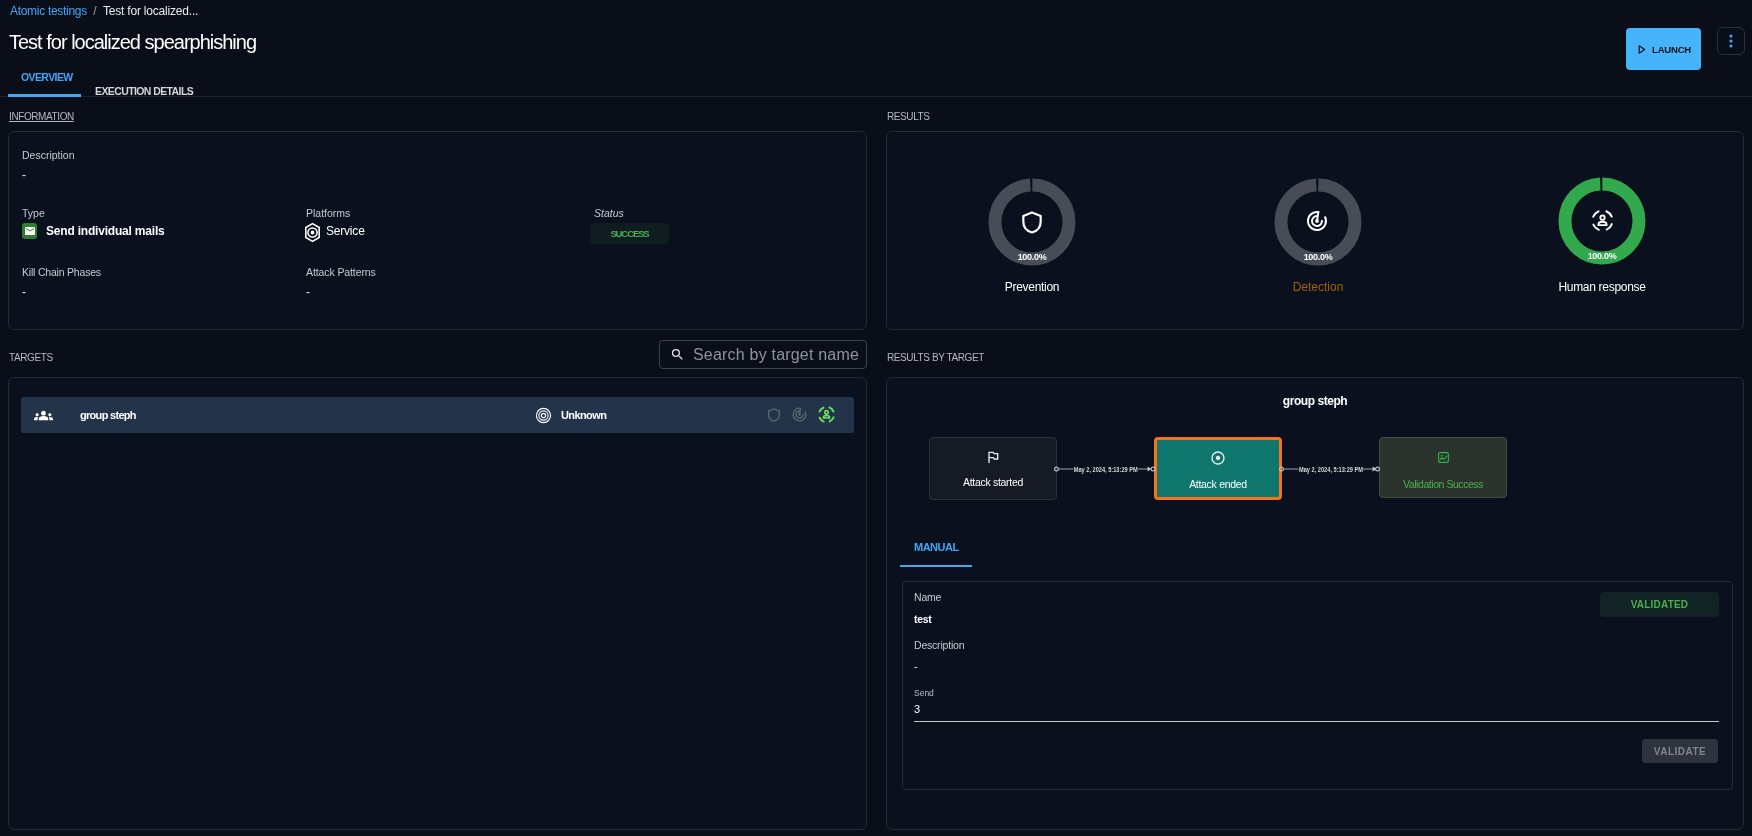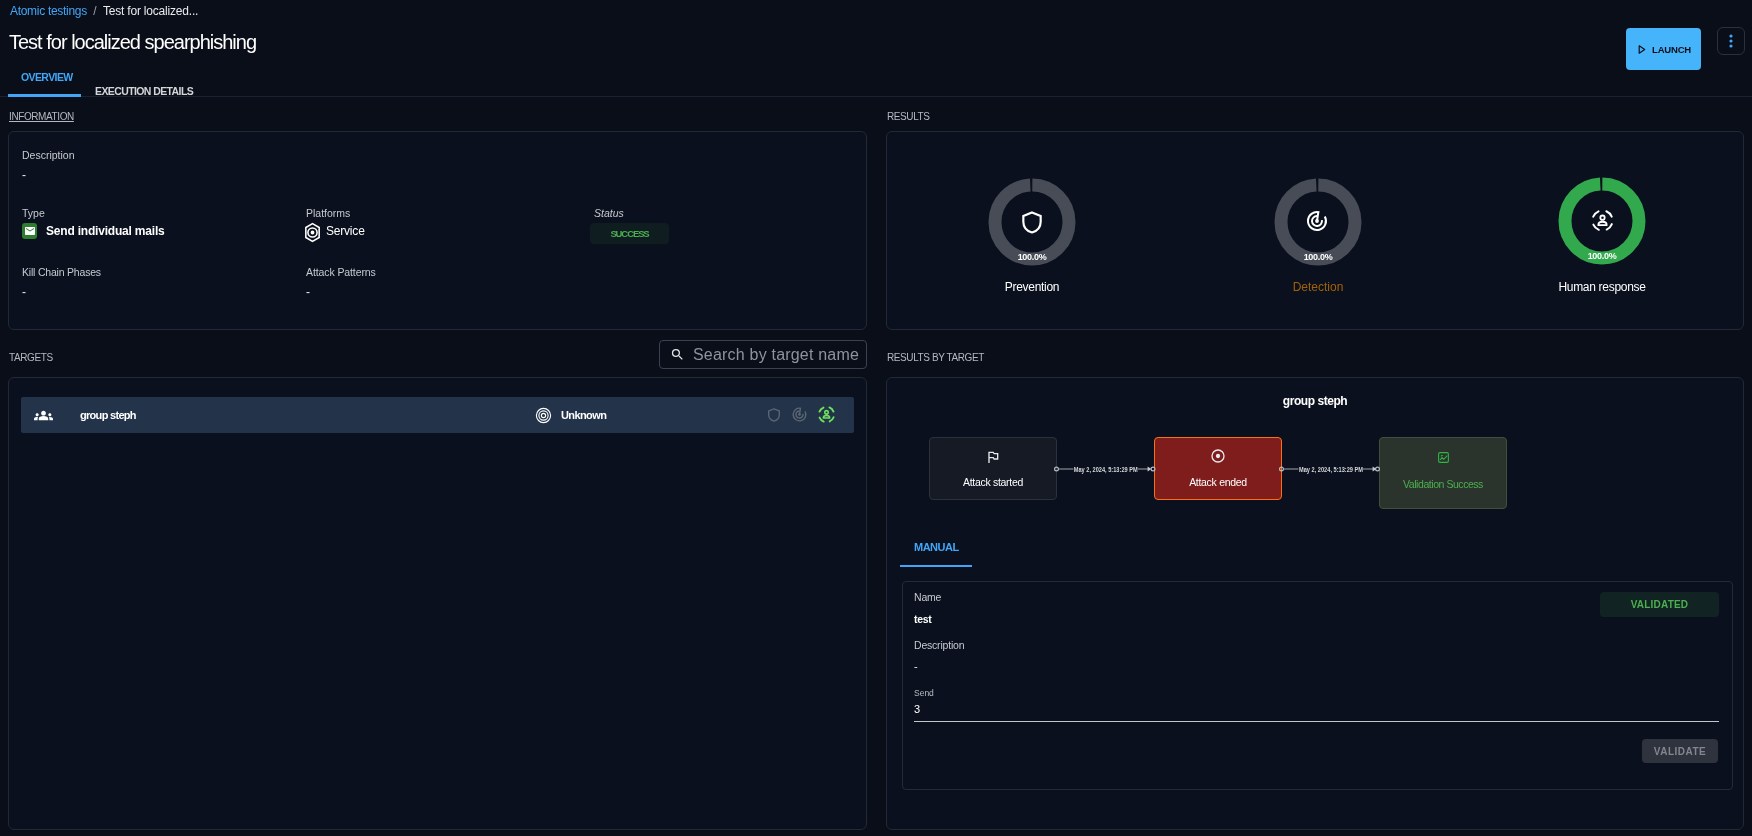--- a/index.html
+++ b/index.html
@@ -169,30 +169,30 @@
 <div class="abs" style="left:886px; top:394px; width:858px; text-align:center; font-size:12px; font-weight:bold; letter-spacing:-0.45px; color:#fff;">group steph</div>
 
 <div class="abs" style="left:929px; top:437px; width:128px; height:63px; background:#151a25; border:1px solid #2b313d; border-radius:4px;">
   <div style="position:absolute; left:0; right:0; top:11px; text-align:center;">
     <svg width="16" height="16" viewBox="0 0 24 24" fill="#e8eaed">
         <path d="M14 6l-1-2H5v17h2v-7h5l1 2h7V6h-6zm4 8h-4l-1-2H7V6h5l1 2h5v6z"></path>
       </svg>
   </div>
   <div style="position:absolute; left:0; right:0; top:38px; text-align:center; font-size:10.5px; letter-spacing:-0.3px; color:#fff;">Attack started</div>
 </div>
-<div class="abs" style="left:1154px; top:437px; width:128px; height:63px; background:#7f1d1d; border:1px solid #f97316; border-radius:4px;">
+<div class="abs" style="left:1154px; top:437px; width:128px; height:63px; background:#0f766e; border:3px solid #f97316; border-radius:4px;">
   <div style="position:absolute; left:0; right:0; top:10px; text-align:center;">
     <svg width="16" height="16" viewBox="0 0 24 24" fill="none" stroke="#e8eaed" stroke-width="2">
         <circle cx="12" cy="12" r="9"></circle>
         <circle cx="12" cy="12" r="3.2" fill="#e8eaed" stroke="none"></circle>
       </svg>
   </div>
   <div style="position:absolute; left:0; right:0; top:38px; text-align:center; font-size:10.5px; letter-spacing:-0.3px; color:#fff;">Attack ended</div>
 </div>
-<div class="abs" style="left:1379px; top:437px; width:128px; height:72px; background:#2b342c; border:1px solid #40503a; border-radius:4px;">
+<div class="abs" style="left:1379px; top:437px; width:128px; height:61px; background:#2b342c; border:1px solid #40503a; border-radius:4px;">
   <div style="position:absolute; left:0; right:0; top:12px; text-align:center;">
     <svg width="13" height="13" viewBox="0 0 24 24" fill="none" stroke="#2fb446" stroke-width="2">
         <rect x="3" y="3" width="18" height="18" rx="2.5"></rect>
         <path d="M5.5 16.5 l4-4 2.8 2.8 L19 8.5"></path>
         <path d="M7 8.5 h4 M7 11 h2" stroke-width="1.6"></path>
       </svg>
   </div>
   <div style="position:absolute; left:0; right:0; top:40px; text-align:center; font-size:10.5px; letter-spacing:-0.45px; color:#4caf50;">Validation Success</div>
 </div>
 

